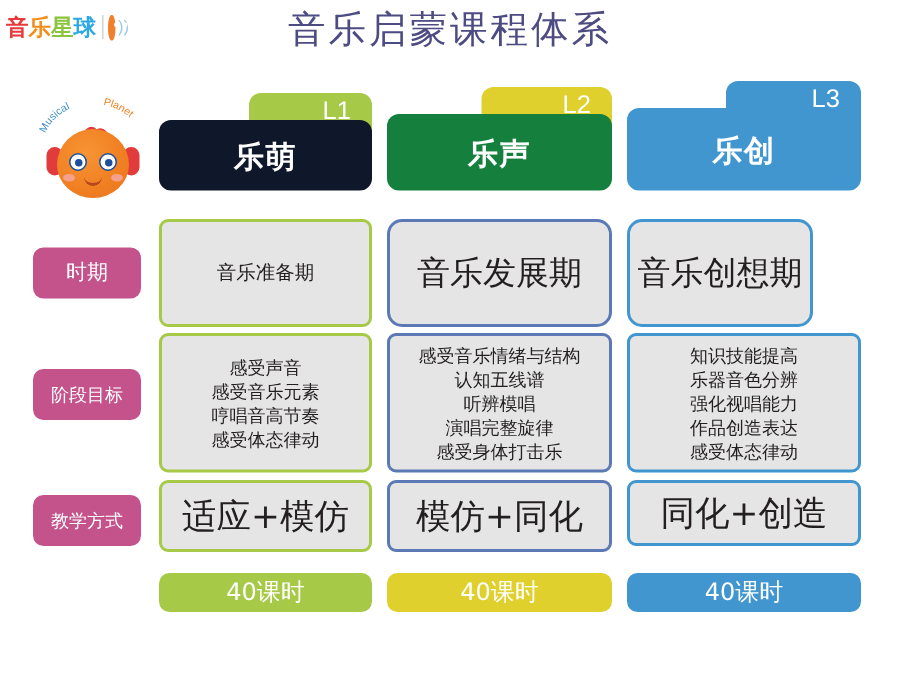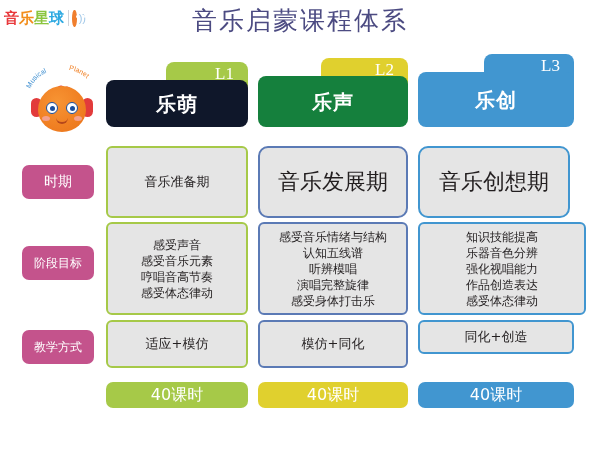--- a/index.html
+++ b/index.html
@@ -67,21 +67,21 @@
     border-radius:8px 8px 0 0;
   }
   .lvl-body{
     position:absolute;left:0;top:18px;right:0;bottom:0;
     border-radius:8px;
     display:flex;align-items:center;justify-content:center;
   }
   .lvl-code{
     position:absolute;right:14px;top:2px;
     font-size:17px;line-height:20px;color:#ffffff;font-weight:400;
-    font-family:Liberation Serif, serif;
+    font-family:Liberation Sans, sans-serif;
     z-index:3;
   }
   .lvl-name{
     font-size:20px;line-height:24px;font-weight:bold;color:#ffffff;
     font-family:"DejaVu Sans",sans-serif;letter-spacing:1px;
     position:relative;z-index:2;
   }
 
   
   .row-label{
@@ -105,21 +105,21 @@
     box-sizing:border-box;
     display:flex;align-items:center;justify-content:center;
     text-align:center;
     color:#231f20;
     font-family:"DejaVu Sans",sans-serif;
   }
   .cell.r1{font-size:13px;}
   .cell.r1.big{font-size:22px;border-radius:10px;}
   .cell.r2{font-size:12px;line-height:16px;}
   .cell.r2 .lines{padding:4px 2px;}
-  .cell.r3{font-size:13px;}
+  .cell.r3{font-size:23px;}
 
   
   .hours{
     position:absolute;height:26px;border-radius:7px;
     display:flex;align-items:center;justify-content:center;
     color:#ffffff;font-size:16px;
     font-family:"DejaVu Sans",sans-serif;
   }
 </style>
 </head>
@@ -198,50 +198,50 @@
     </div>
     <div class="lvl-code">L3</div>
   </div>
 
   <div class="row-label" style="top: 165px; background: rgb(196, 83, 140);">时期</div>
   <div class="row-label wide" style="top: 246px; background: rgb(196, 83, 140);">阶段目标</div>
   <div class="row-label wide" style="top: 330px; background: rgb(196, 83, 140);">教学方式</div>
 
   <div class="cell r1" style="left:106px;top:146px;width:142px;height:72px;border:2px solid #a6c948;">音乐准备期</div>
   <div class="cell r1 big" style="left:258px;top:146px;width:150px;height:72px;border:2px solid #5b7ab5;">音乐发展期</div>
-  <div class="cell r1 big" style="left:418px;top:146px;width:152px;height:72px;border:2px solid #4196d0;">音乐创想期</div>
+  <div class="cell r1 big" style="left:418px;top:146px;width:124px;height:72px;border:2px solid #4196d0;">音乐创想期</div>
 
   <div class="cell r2" style="left:106px;top:222px;width:142px;height:93px;border:2px solid #a6c948;">
     <div class="lines">
         <div>感受声音</div>
         <div>感受音乐元素</div>
         <div>哼唱音高节奏</div>
         <div>感受体态律动</div>
       </div>
   </div>
   <div class="cell r2" style="left:258px;top:222px;width:150px;height:93px;border:2px solid #5b7ab5;">
     <div class="lines">
         <div>感受音乐情绪与结构</div>
         <div>认知五线谱</div>
         <div>听辨模唱</div>
         <div>演唱完整旋律</div>
         <div>感受身体打击乐</div>
       </div>
   </div>
-  <div class="cell r2" style="left:418px;top:222px;width:168px;height:93px;border:2px solid #4196d0;">
+  <div class="cell r2" style="left:418px;top:222px;width:156px;height:93px;border:2px solid #4196d0;">
     <div class="lines">
         <div>知识技能提高</div>
         <div>乐器音色分辨</div>
         <div>强化视唱能力</div>
         <div>作品创造表达</div>
         <div>感受体态律动</div>
       </div>
   </div>
 
   <div class="cell r3" style="left:106px;top:320px;width:142px;height:48px;border:2px solid #a6c948;">适应+模仿</div>
   <div class="cell r3" style="left:258px;top:320px;width:150px;height:48px;border:2px solid #5b7ab5;">模仿+同化</div>
-  <div class="cell r3" style="left:418px;top:320px;width:156px;height:34px;border:2px solid #4196d0;">同化+创造</div>
+  <div class="cell r3" style="left:418px;top:320px;width:156px;height:44px;border:2px solid #4196d0;">同化+创造</div>
 
   <div class="hours" id="hr0" style="left: 106px; top: 382px; width: 142px; background: rgb(166, 201, 72);">40课时</div>
   <div class="hours" id="hr1" style="left: 258px; top: 382px; width: 150px; background: rgb(224, 208, 46);">40课时</div>
   <div class="hours" id="hr2" style="left: 418px; top: 382px; width: 156px; background: rgb(65, 150, 208);">40课时</div>
 
 </div>
 
 </body></html>

